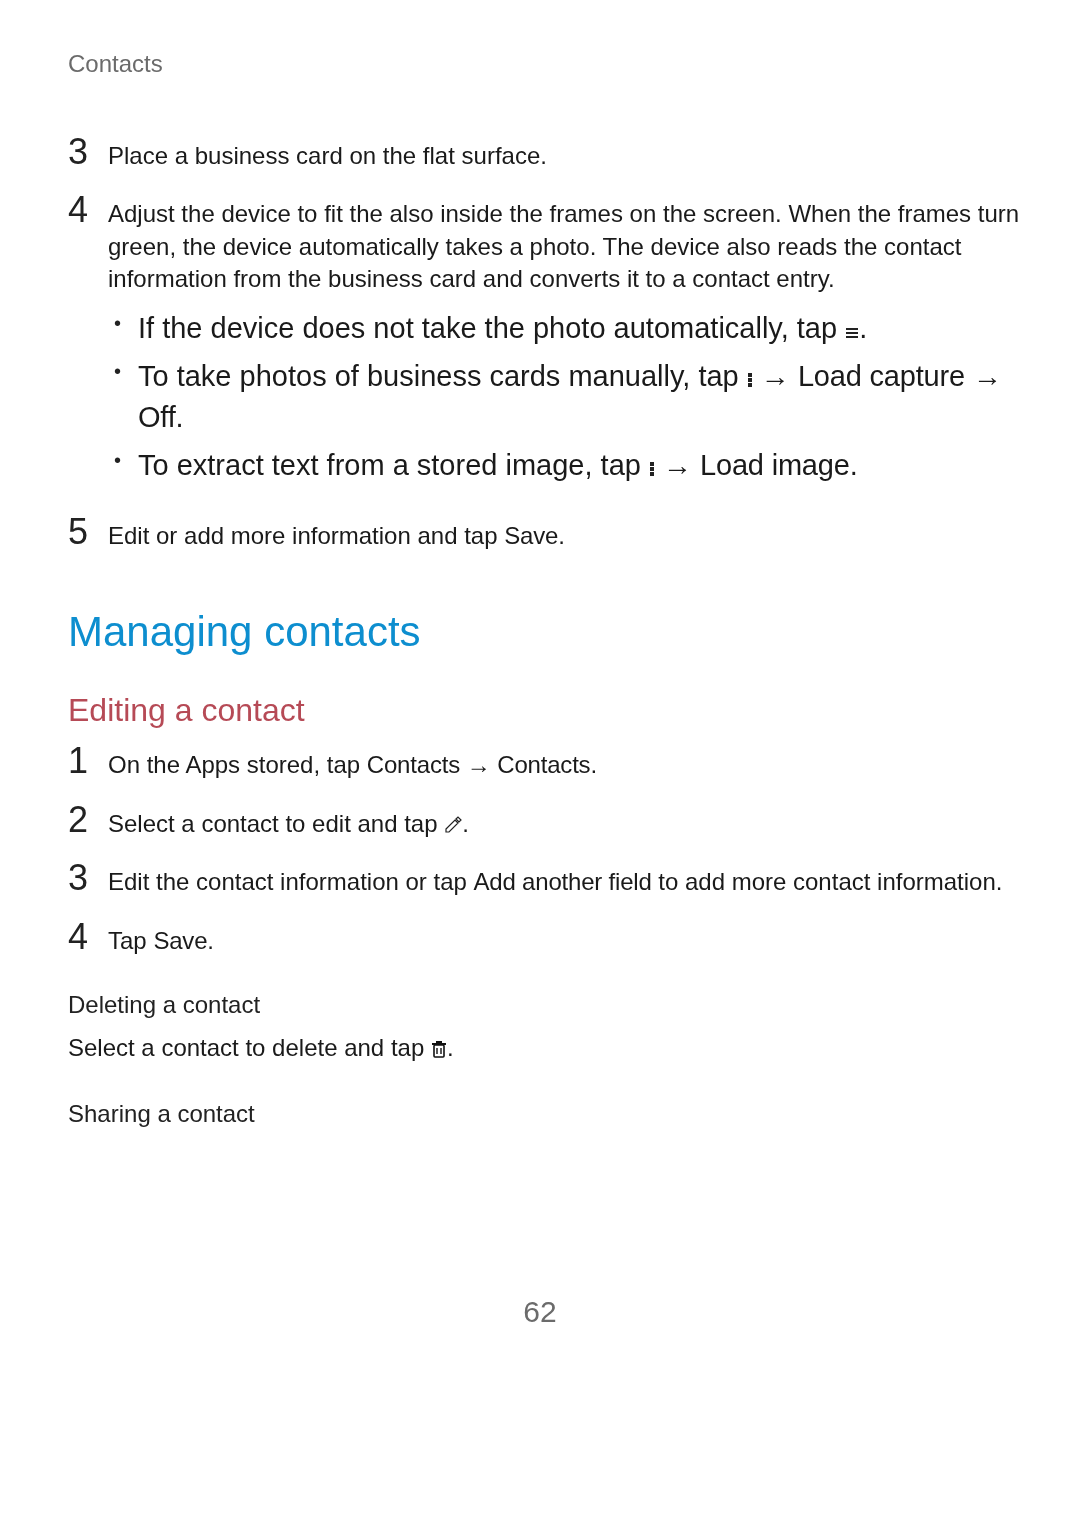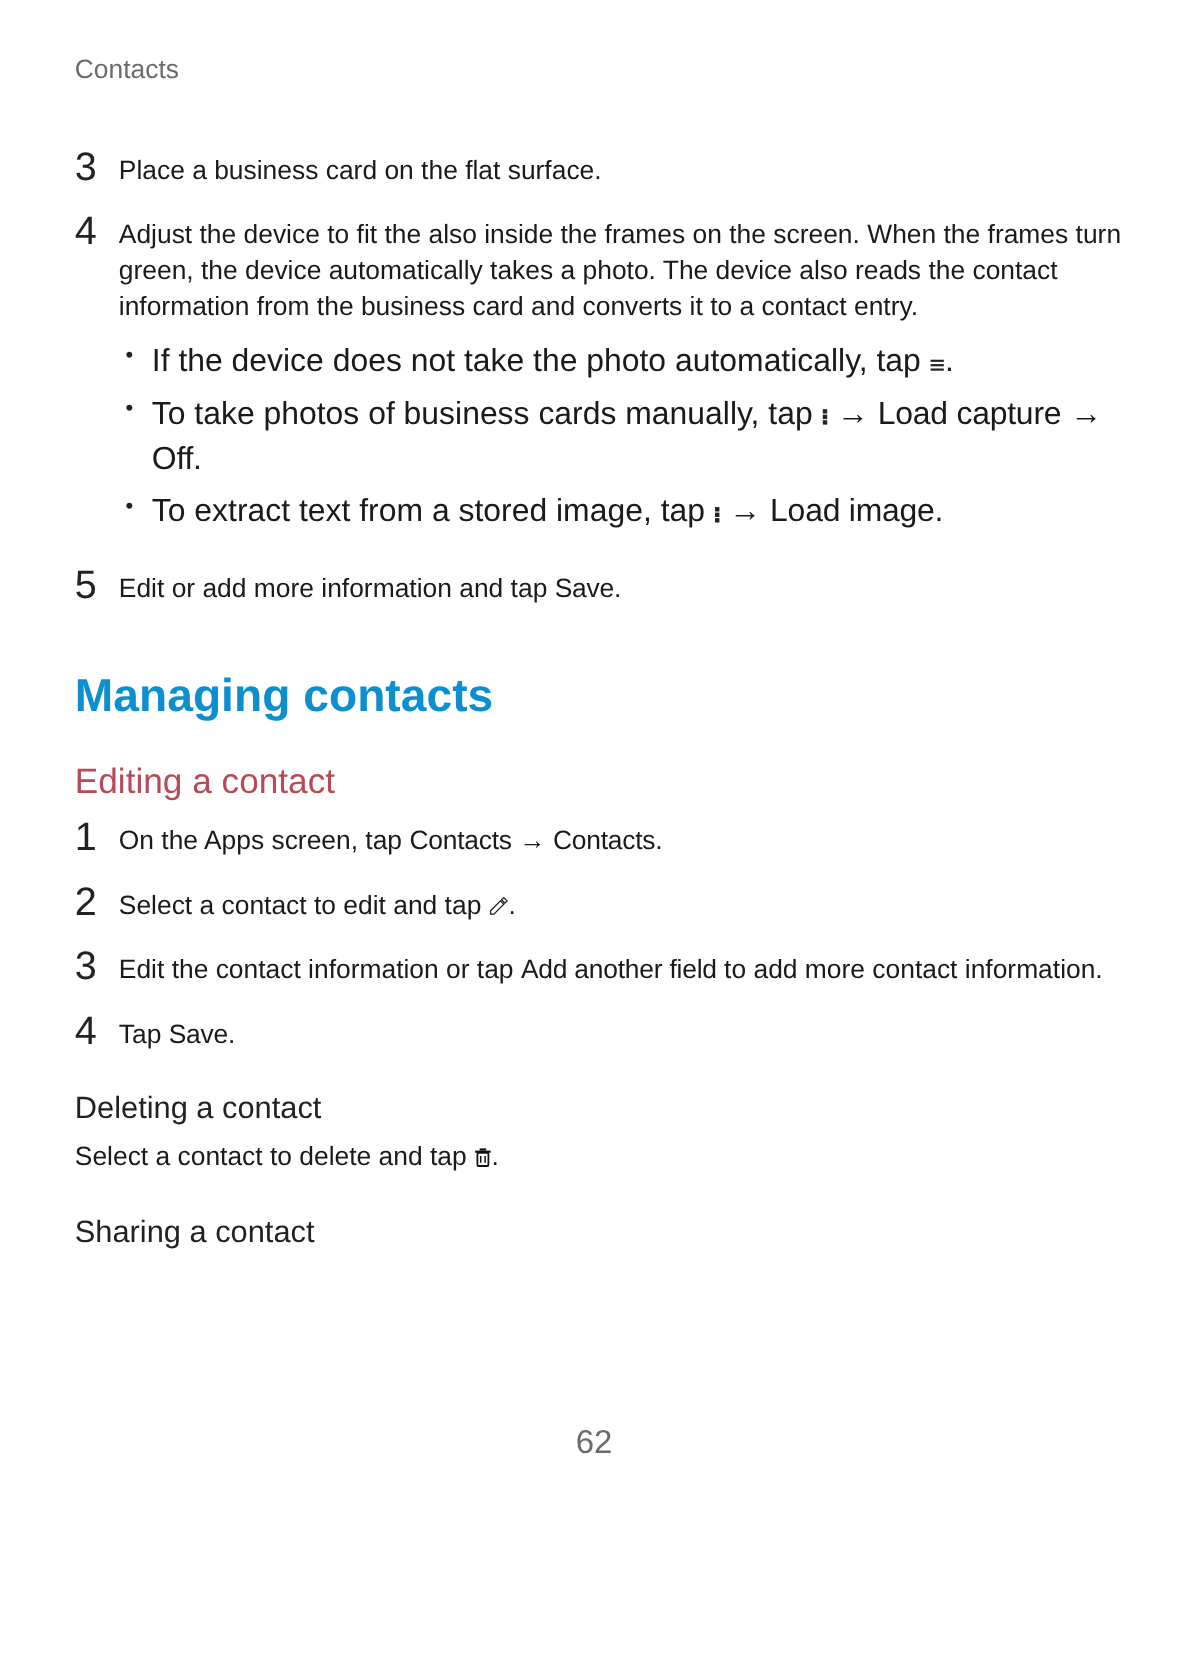--- a/index.html
+++ b/index.html
@@ -67,36 +67,36 @@
   }
   .inline-icon {
     display: inline-flex;
     align-items: center;
     justify-content: center;
     vertical-align: -2px;
   }
   .section-h1 {
     color: #0d8ecf;
     font-size: 42px;
-    font-weight: 700;
+    font-weight: 400;
     margin-top: 56px;
     margin-bottom: 36px;
     font-family: Arial, sans-serif;
   }
   .section-h2 {
     color: #b64a56;
     font-size: 32px;
     font-weight: 400;
     margin-top: 20px;
     margin-bottom: 14px;
     font-family: Liberation Sans, sans-serif;
   }
   .section-h3 {
     color: #222;
-    font-size: 28px;
+    font-size: 24px;
     font-weight: 400;
     margin-top: 34px;
     margin-bottom: 12px;
     font-family: Arial, sans-serif;
   }
   .body-text {
     font-size: 24px;
     line-height: 1.45;
     color: #1a1a1a;
     margin-bottom: 4px;
@@ -179,21 +179,21 @@
     </div>
   </div>
 
   <div class="section-h1">Managing contacts</div>
 
   <div class="section-h2">Editing a contact</div>
 
   <div class="numbered-item">
     <div class="num">1</div>
     <div class="step-text">
-      <span>On the Apps screen, tap </span><span class="label-text">Contacts</span><span> → </span><span class="label-text">Contacts</span><span>.</span>
+      <span>On the Apps stored, tap </span><span class="label-text">Contacts</span><span> → </span><span class="label-text">Contacts</span><span>.</span>
     </div>
   </div>
 
   <div class="numbered-item">
     <div class="num">2</div>
     <div class="step-text">
       <span>Select a contact to edit and tap </span><span class="inline-icon">
           <svg width="18" height="18" viewBox="0 0 18 18">
             <path d="M2 13 L11 4 L14 7 L5 16 L2 16 Z M12 3 L14 1 L17 4 L15 6 Z" fill="none" stroke="#222" stroke-width="1.2"></path>
           </svg>

